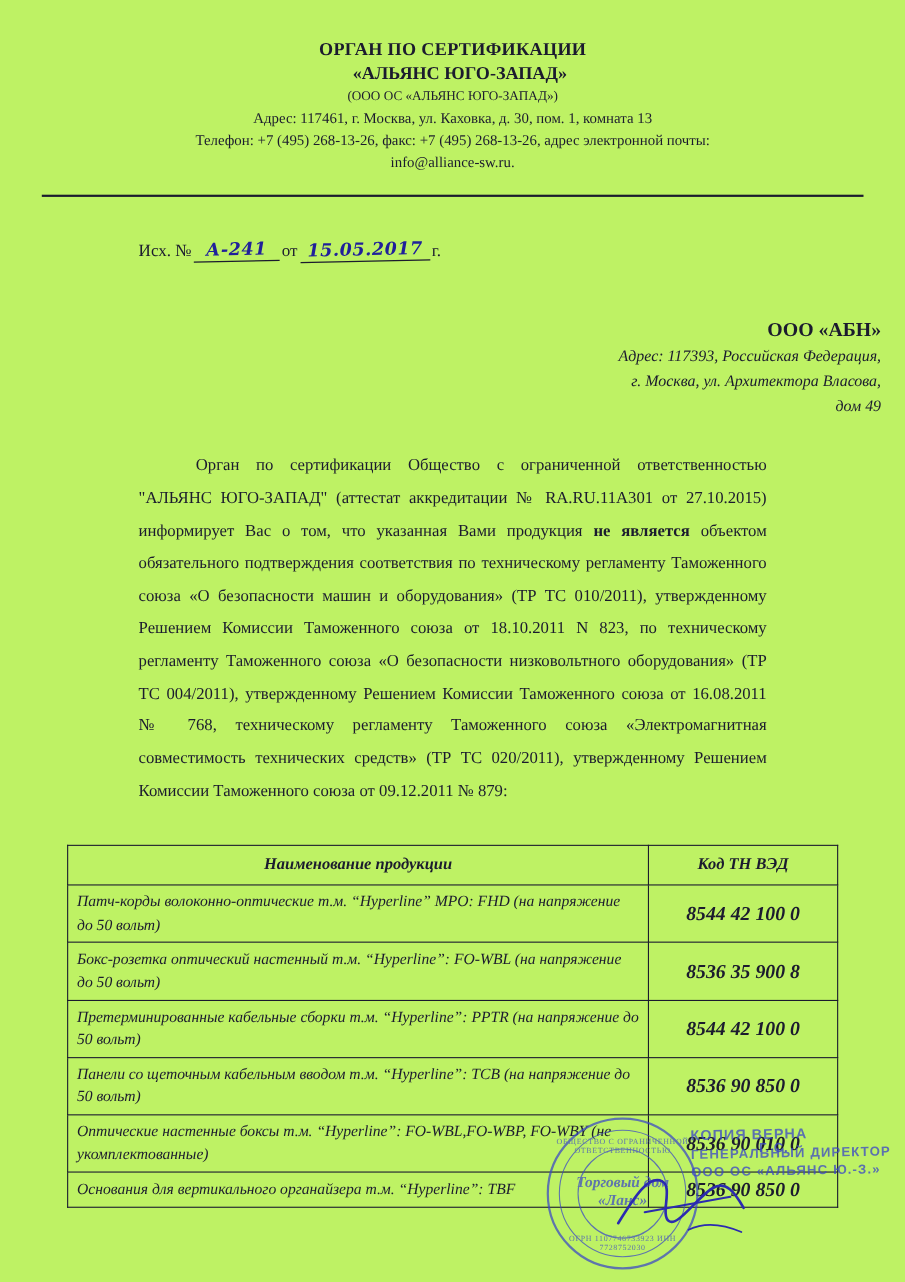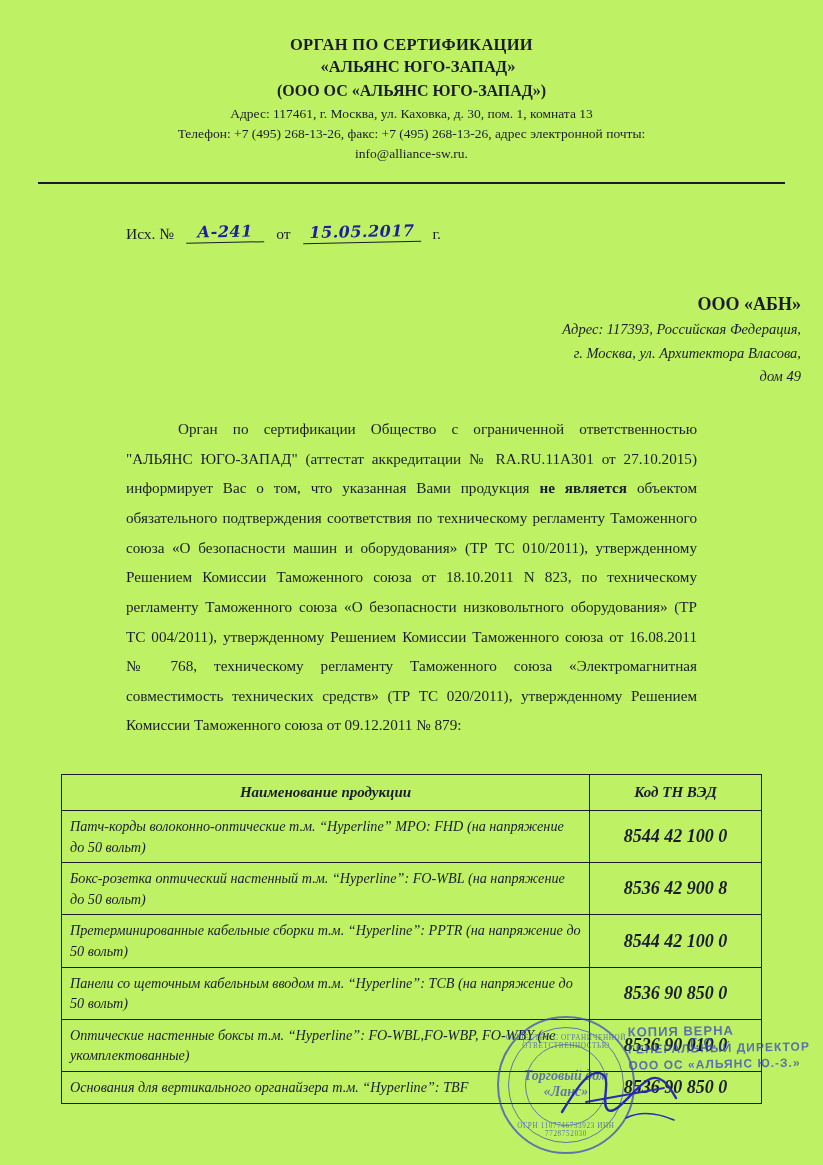--- a/index.html
+++ b/index.html
@@ -31,22 +31,22 @@
     letter-spacing: 0.3px;
     line-height: 1.35;
   }
   .header .org-line2 {
     font-size: 16.5px;
     font-weight: bold;
     line-height: 1.35;
     padding-left: 13px;
   }
   .header .org-line3 {
-    font-size: 16px;
-    font-weight: bold;
+    font-size: 12px;
+    font-weight: normal;
     line-height: 1.45;
   }
   .header .addr {
     font-size: 13.5px;
     line-height: 1.5;
     margin-top: 2px;
   }
   .header .phone {
     font-size: 13.5px;
     line-height: 1.5;
@@ -60,21 +60,21 @@
     background: #1b1b2e;
     margin: 18px 38px 0 38px;
   }
 
   
   .outgoing {
     margin: 38px 0 0 126px;
     font-size: 15.5px;
     display: flex;
     align-items: flex-end;
-    gap: 12px;
+    gap: 2px;
   }
   .hand {
     font-family: "DejaVu Serif", serif;
     font-style: italic;
     font-weight: bold;
     color: #20209a;
     font-size: 16px;
     letter-spacing: 0.5px;
     border-bottom: 1.4px solid #1b1b2e;
     padding: 0 6px 1px 6px;
@@ -295,21 +295,21 @@
         <th>Код ТН ВЭД</th>
       </tr>
     </thead>
     <tbody>
       <tr>
         <td class="name">Патч-корды волоконно-оптические  т.м. “Hyperline” MPO: FHD (на напряжение до 50 вольт)</td>
         <td class="code">8544 42 100 0</td>
       </tr>
       <tr>
         <td class="name">Бокс-розетка оптический настенный т.м. “Hyperline”: FO-WBL (на напряжение до 50 вольт)</td>
-        <td class="code">8536 42 900 8</td>
+        <td class="code">8536 35 900 8</td>
       </tr>
       <tr>
         <td class="name">Претерминированные кабельные сборки т.м. “Hyperline”: PPTR (на напряжение до 50 вольт)</td>
         <td class="code">8544 42 100 0</td>
       </tr>
       <tr>
         <td class="name">Панели со щеточным кабельным вводом т.м. “Hyperline”: TCB (на напряжение до 50 вольт)</td>
         <td class="code">8536 90 850 0</td>
       </tr>
       <tr>

